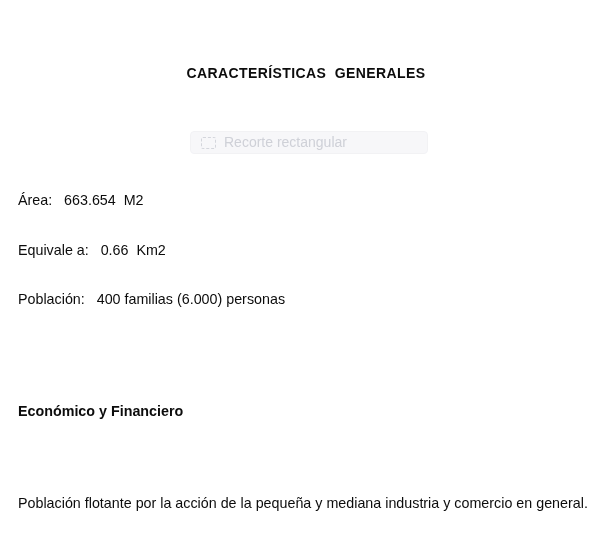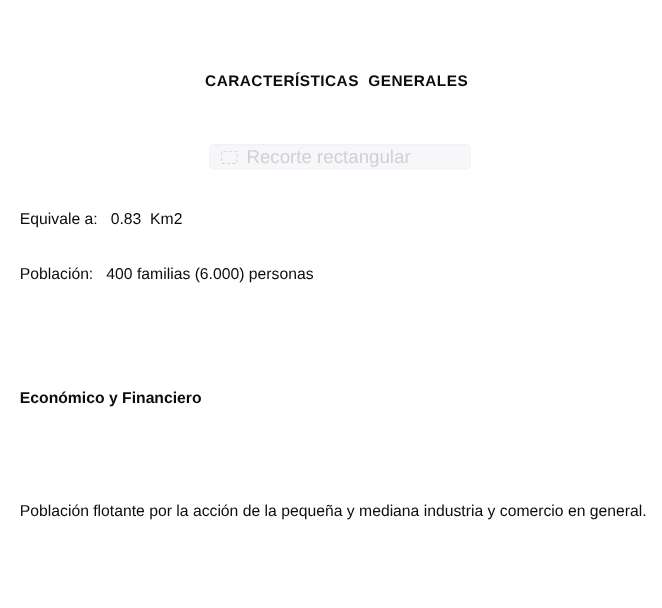--- a/index.html
+++ b/index.html
@@ -23,42 +23,42 @@
     font-size: 14px;
     line-height: 15px;
     letter-spacing: 0.4px;
     margin: 0 0 29px 0;
   }
   .info-line { margin: 0; }
   .section-heading {
     font-weight: bold;
     font-size: 14.3px;
     line-height: 16px;
-    margin: 13px 0 12px 0;
+    margin: 13px 0 0 0;
   }
   .para {
     margin: 26px 0 0 0;
     text-align: justify;
   }
   .snip-overlay {
     position: absolute;
     left: 190px;
     top: 131px;
     width: 238px;
     height: 23px;
     border-radius: 4px;
     background: #f6f6f9;
     border: 1px solid #f0f0f3;
     display: flex;
     align-items: center;
     gap: 8px;
     padding: 0 10px;
     box-sizing: border-box;
     color: #c7c9d1;
-    font-size: 17px;
+    font-size: 14px;
     line-height: 23px;
     opacity: 0.85;
     white-space: pre;
   }
   .rect-snip-icon {
     display: inline-block;
     width: 13px;
     height: 10px;
     border: 1.4px dashed #cdcfd6;
     border-radius: 2px;
@@ -66,21 +66,22 @@
   }
 </style>
 </head>
 <body>
 
 <div class="doc">
 
   <h1 class="title">CARACTERÍSTICAS  GENERALES</h1>
 
   <div>
-    <div class="info-line">Equivale a:   0.83  Km2</div>
+    <div class="info-line">Área:   663.654  M2</div>
+    <div class="info-line">Equivale a:   0.66  Km2</div>
     <div class="info-line">Población:   400 familias (6.000) personas</div>
   </div>
 
   <h2 class="section-heading">Económico y Financiero</h2>
 
   <p class="para">Población flotante por la acción de la pequeña y mediana industria y comercio en general.</p>
 
   
 
   

